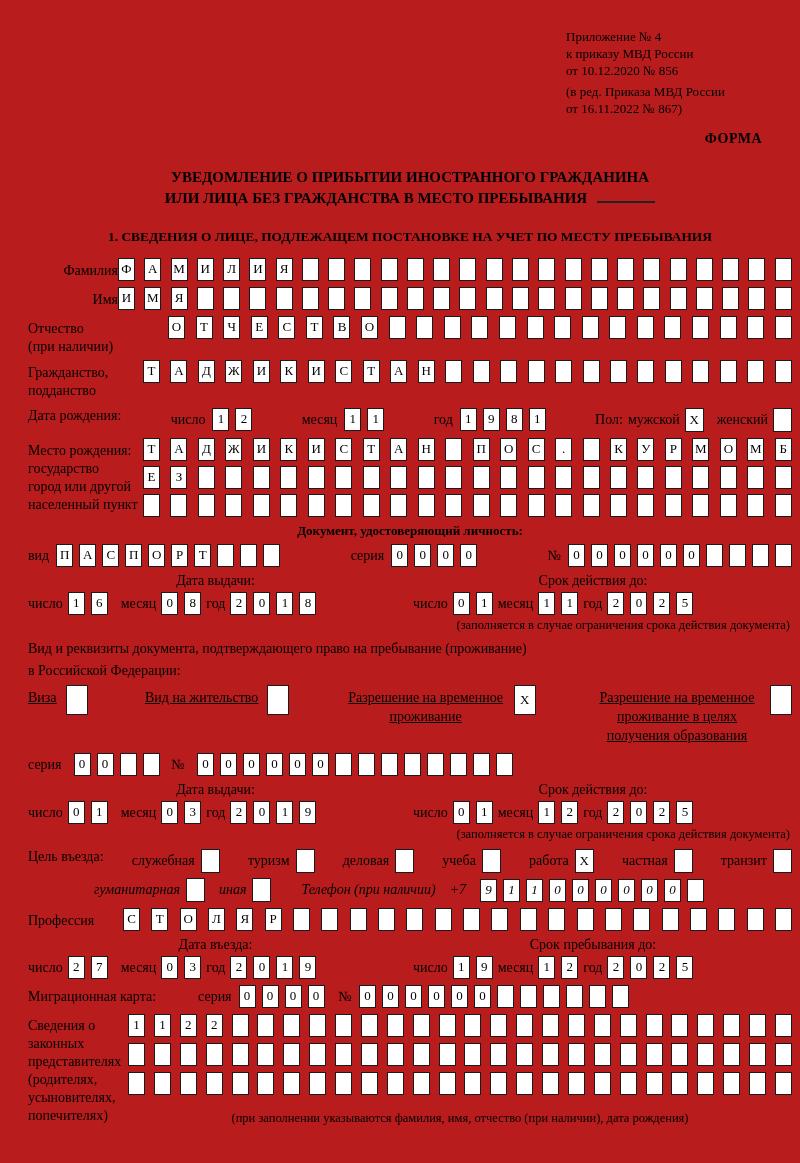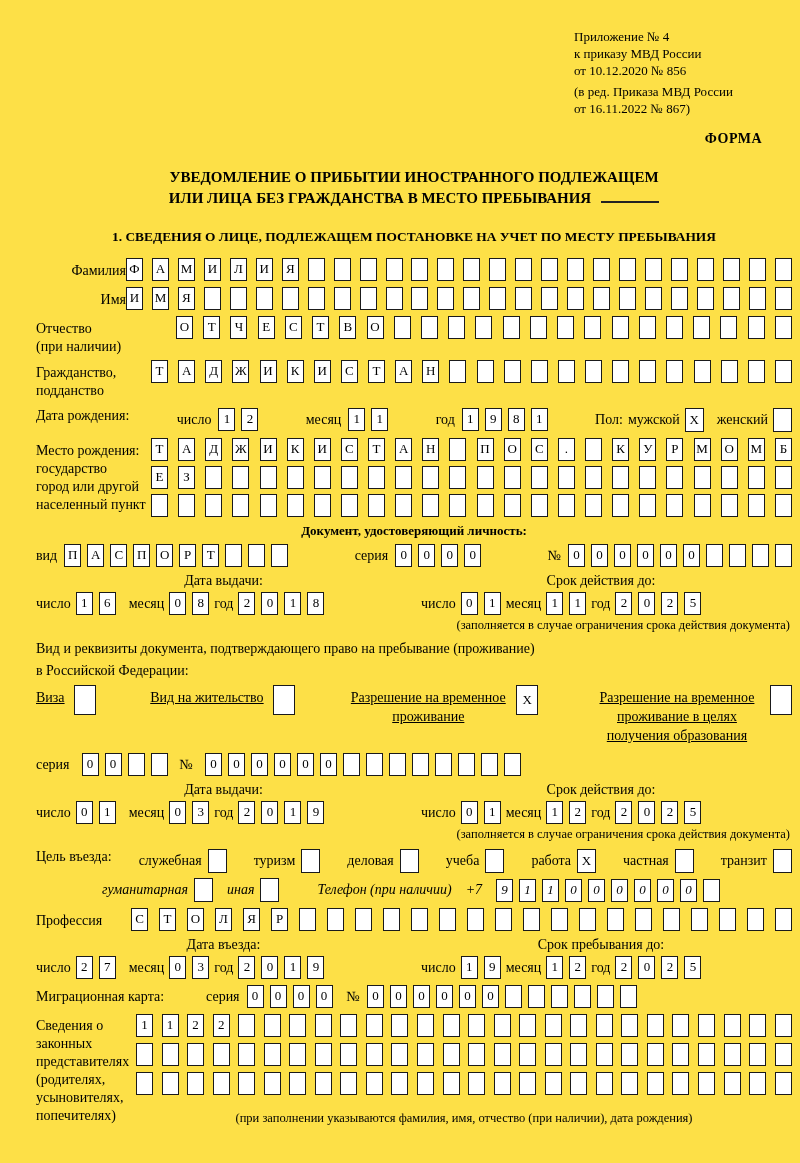--- a/index.html
+++ b/index.html
@@ -1,18 +1,18 @@
 <!DOCTYPE html>
 <html><head>
 <meta charset="utf-8">
 <style>
   * { margin:0; padding:0; box-sizing:border-box; }
   html,body { background:#ffffff; }
   body { width:800px; font-family:"Liberation Serif", serif; color:#000; }
-  .page { position:relative; width:800px; height:1163px; padding:28px 8px 0 36px; overflow:hidden; background:#fde047; }
+  .page { position:relative; width:800px; height:1163px; padding:28px 8px 0 28px; overflow:hidden; background:#b91c1c; }
 
   .hdr { margin-left:538px; font-size:13px; line-height:17px; }
   .hdr .sub { margin-top:4px; }
   .forma { margin-top:14px; padding-right:30px; text-align:right; font-weight:bold; font-size:14px; letter-spacing:.5px; }
 
   .title { margin-top:20px; text-align:center; font-weight:bold; font-size:15px; line-height:21px; }
   .blank-line { display:inline-block; width:58px; height:13px; border-bottom:2px solid #222; margin-left:10px; }
 
   .sect { margin-top:20px; text-align:center; font-weight:bold; font-size:13.4px; }
 
@@ -76,21 +76,21 @@
   <div class="hdr">
     <div>Приложение № 4</div>
     <div>к приказу МВД России</div>
     <div>от 10.12.2020 № 856</div>
     <div class="sub">(в ред. Приказа МВД России</div>
     <div>от 16.11.2022 № 867)</div>
   </div>
   <div class="forma">ФОРМА</div>
 
   <div class="title">
-    <div>УВЕДОМЛЕНИЕ О ПРИБЫТИИ ИНОСТРАННОГО ПОДЛЕЖАЩЕМ</div>
+    <div>УВЕДОМЛЕНИЕ О ПРИБЫТИИ ИНОСТРАННОГО ГРАЖДАНИНА</div>
     <div><span>ИЛИ ЛИЦА БЕЗ ГРАЖДАНСТВА В МЕСТО ПРЕБЫВАНИЯ</span><span class="blank-line"></span></div>
   </div>
 
   <div class="sect">1. СВЕДЕНИЯ О ЛИЦЕ, ПОДЛЕЖАЩЕМ ПОСТАНОВКЕ НА УЧЕТ ПО МЕСТУ ПРЕБЫВАНИЯ</div>
 
   <div class="frow" style="margin-top:13px;">
     <div class="flabel w90">Фамилия</div>
     <div class="boxes stretch">
         <span class="cell">Ф</span>
         <span class="cell">А</span>
@@ -562,21 +562,21 @@
   </div>
   <div class="purpose2">
     <span class="pp">
         <span>гуманитарная</span>
         <span class="cbx"></span>
       </span>
     <span class="pp">
         <span>иная</span>
         <span class="cbx"></span>
       </span>
-    <span style="margin-left:24px;">Телефон (при наличии)</span>
+    <span style="margin-left:16px;">Телефон (при наличии)</span>
     <span>+7</span>
     <span class="boxes">
         <span class="cell">9</span>
         <span class="cell">1</span>
         <span class="cell">1</span>
         <span class="cell">0</span>
         <span class="cell">0</span>
         <span class="cell">0</span>
         <span class="cell">0</span>
         <span class="cell">0</span>

